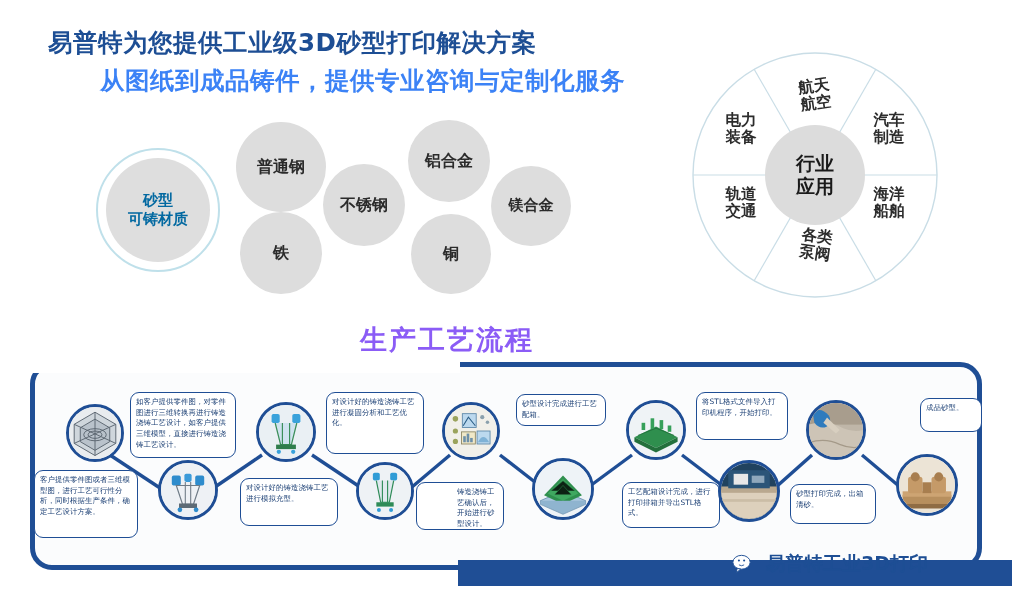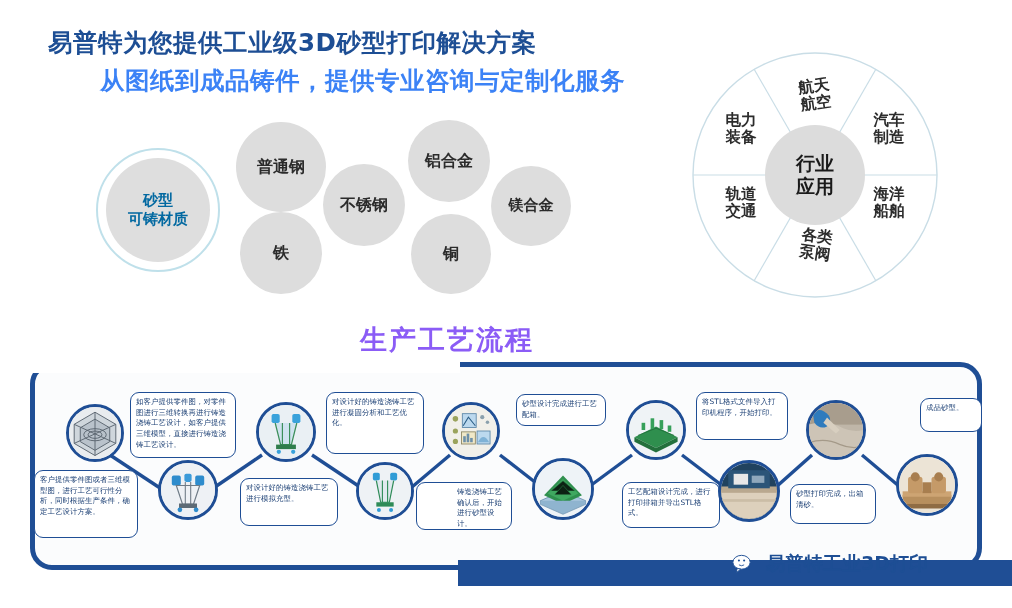--- a/index.html
+++ b/index.html
@@ -292,21 +292,21 @@
         <circle cx="12" cy="16" r="3.2"></circle>
           <circle cx="12" cy="30" r="3"></circle>
           <circle cx="12" cy="42" r="3"></circle>
       </g>
       <g fill="#8aa0ad">
           <circle cx="43" cy="14" r="2.4"></circle>
           <circle cx="49" cy="20" r="2"></circle>
         </g>
     </svg>
   </div>
-  <div class="callout" style="left:416px;top:482px;width:96px;height:48px;padding-left:40px;">铸造浇铸工艺确认后，开始进行砂型设计。</div>
+  <div class="callout" style="left:416px;top:482px;width:88px;height:48px;padding-left:40px;">铸造浇铸工艺确认后，开始进行砂型设计。</div>
 
   <div class="node" style="left:532px;top:458px;width:62px;height:62px;">
     <svg class="art" viewBox="0 0 62 62">
       <rect width="62" height="62" fill="#eef3f7"></rect>
       <path d="M6 44 L31 33 L56 44 L31 55 Z" fill="#a9c6dd" stroke="#6e93b0" stroke-width="1"></path>
       <path d="M10 38 L31 16 L52 38 L31 48 Z" fill="#2f8f4e"></path>
       <path d="M14 36 L31 20 L48 36 L31 44 Z" fill="#3fa860"></path>
       <g stroke="#1f6e39" stroke-width=".7" opacity=".8">
         <path d="M18 33 L31 22 L44 33"></path>
           <path d="M22 37 L31 27 L40 37"></path>

